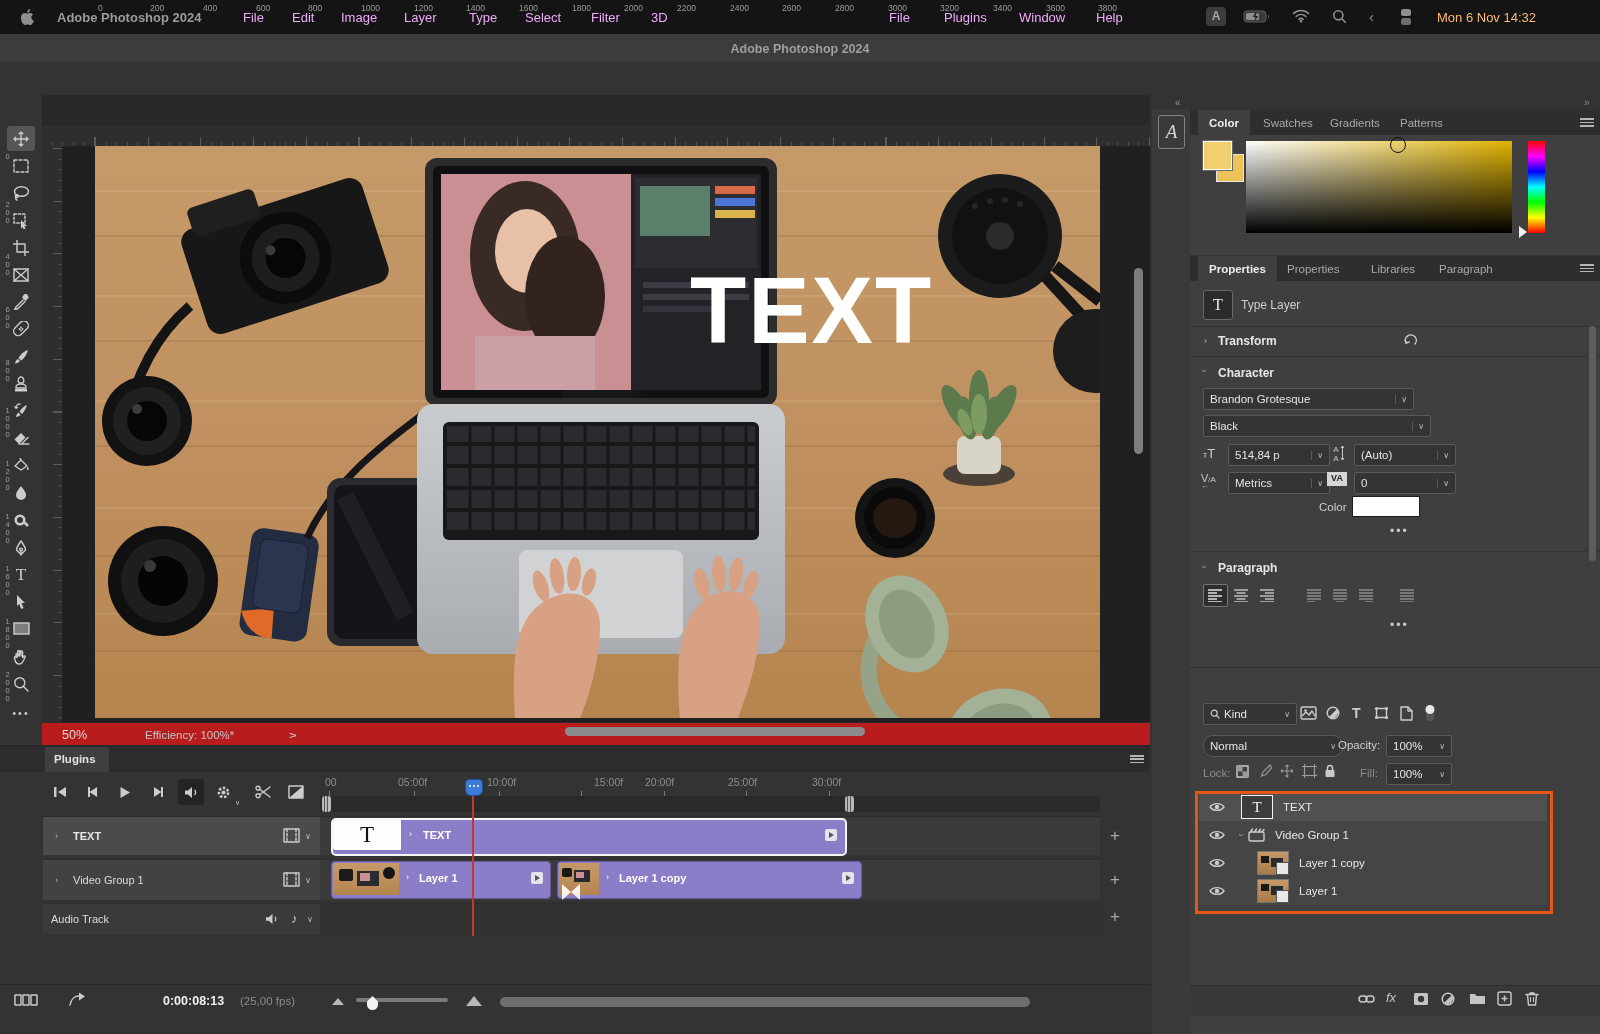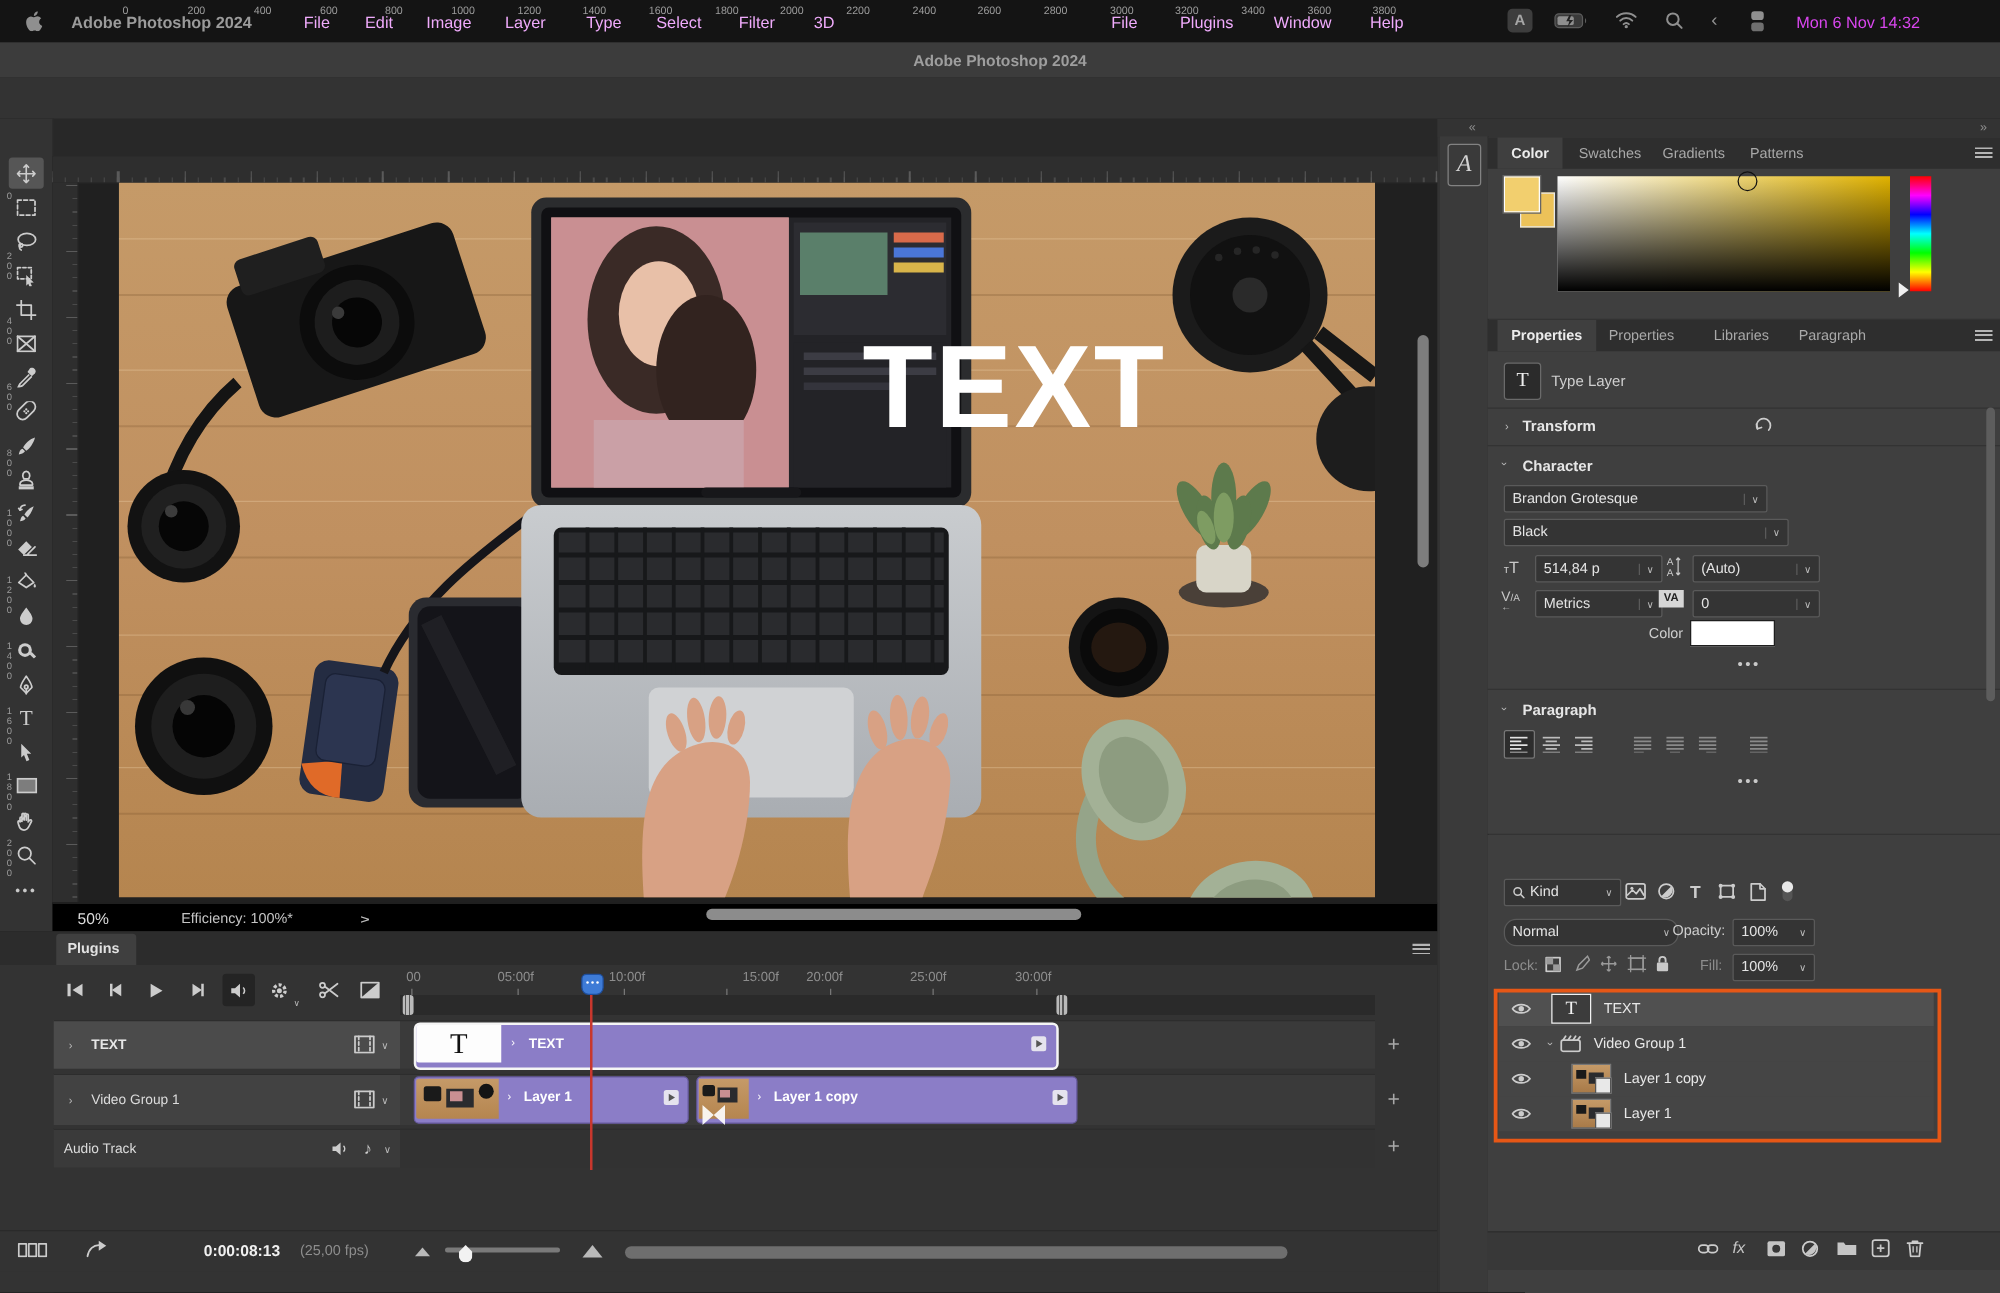--- a/index.html
+++ b/index.html
@@ -35,21 +35,21 @@
     background-size:100% 9px,100% 4px;background-position:53px bottom,53px bottom;background-repeat:repeat-x;}
   .trl{top:3px;font-size:8.5px;color:#9c9c9c;}
   #rulerleft{left:42px;top:146px;width:20px;height:576px;background:#2e2e2e;border-right:1px solid #222;
     background-image:repeating-linear-gradient(to bottom,#5a5a5a 0 1px,transparent 1px 52.7px),
                      repeating-linear-gradient(to bottom,#4a4a4a 0 1px,transparent 1px 10.54px);
     background-size:9px 100%,4px 100%;background-position:right 2px,right 2px;background-repeat:repeat-y;}
   .lrl{left:3px;font-size:7.5px;color:#9c9c9c;writing-mode:vertical-rl;text-orientation:upright;letter-spacing:-1px;}
   #photo{left:95px;top:146px;width:1005px;height:572px;}
   #overlayTEXT{left:690px;top:258px;width:300px;font-weight:bold;font-size:92px;letter-spacing:2px;color:#fff;transform:scaleY(1.02);}
   
-  #statusbar{left:42px;top:722px;width:1108px;height:23px;background:#000000;border-top:1px solid #2a2a2a;text-align:center;}
+  #statusbar{left:42px;top:722px;width:1108px;height:23px;background:#b91c1c;border-top:1px solid #2a2a2a;text-align:center;}
   
   #timeline{left:0;top:745px;width:1150px;height:289px;background:#333;border-top:1px solid #272727;border-right:1px solid #272727;}
   #tltab{left:45px;top:1px;width:64px;height:25px;background:#3f3f3f;border-radius:3px 3px 0 0;}
   .tlbtn{top:33px;width:26px;height:26px;display:flex;align-items:center;justify-content:center;}
   .tlrow{left:43px;width:277px;border-top:1px solid #2d2d2d;}
   .striprow{left:320px;width:780px;background:#3a3a3a;border-top:1px solid #2d2d2d;}
   .clip{background:#8b7dc7;border:1px solid #675a9e;border-radius:4px;}
   .cliplabel{font-size:11px;font-weight:bold;color:#fff;}
   .badge{width:12px;height:12px;background:rgba(245,245,245,.85);border-radius:2px;}
   .badge:after{content:"";position:absolute;left:4px;top:3px;border-left:5px solid #555;border-top:3px solid transparent;border-bottom:3px solid transparent;}
@@ -120,21 +120,21 @@
           <path d="M9.8 9.8 13.3 13.3" stroke="#8f8f8f" stroke-width="1.6" stroke-linecap="round"></path>
         </svg>
     </span>
     <span class="a mi" style="left:1369px;top:8px;font-size:15px;color:#8f8f8f;">‹</span>
     <span class="a" style="left:1398px;top:8px;">
       <svg width="16" height="18" viewBox="0 0 16 18">
           <rect x="3" y="1" width="10" height="7" rx="2.5" fill="#8f8f8f"></rect>
           <rect x="3" y="10" width="10" height="7" rx="2.5" fill="#6f6f6f"></rect>
         </svg>
     </span>
-    <span class="a mi" style="left:1437px;color:#d946ef;">Mon 6 Nov 14:32</span>
+    <span class="a mi" style="left:1437px;color:#fdba74;">Mon 6 Nov 14:32</span>
   </div>
 
   <div id="titlebar" class="a">
     <span class="a light" style="left:12px;"></span>
     <span class="a light" style="left:33px;"></span>
     <span class="a light" style="left:54px;"></span>
     <span class="a tx" style="left:0;right:0;top:8px;text-align:center;font-size:12.5px;color:#9e9e9e;font-weight:bold;">Adobe Photoshop 2024</span>
   </div>
 
   <div id="options" class="a">

